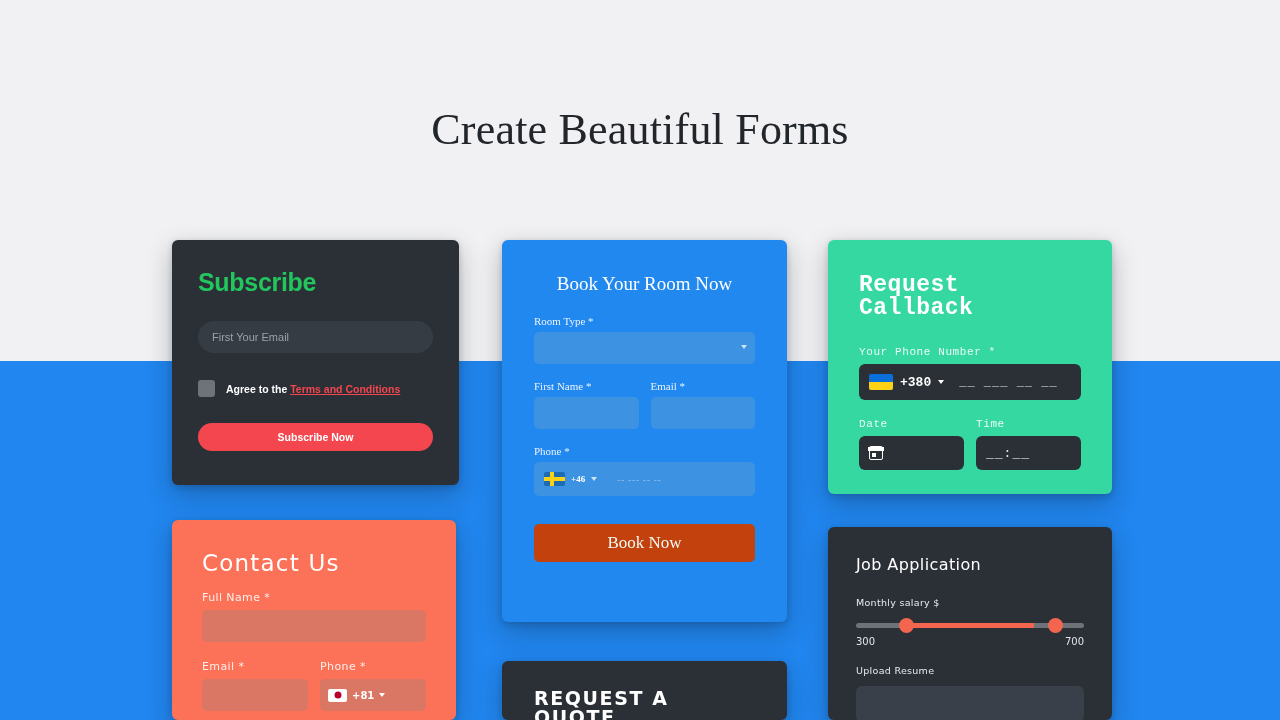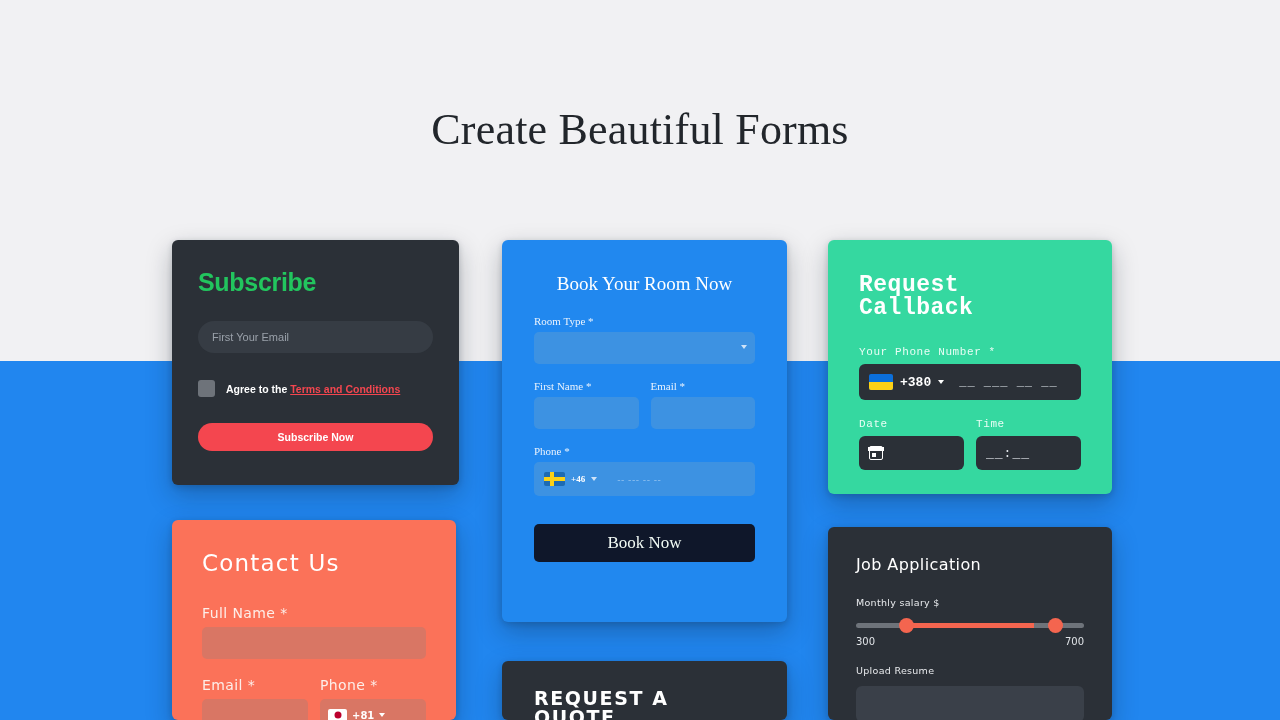--- a/index.html
+++ b/index.html
@@ -180,21 +180,21 @@
     font-size: 10px;
     color: #89bdee;
     letter-spacing: 0.5px;
     margin-left: 14px;
     font-family: "Liberation Sans", sans-serif;
   }
   #book-now-btn {
     margin-top: 28px;
     width: 100%;
     height: 38px;
-    background: #0f172a;
+    background: #c2410c;
     border: none;
     border-radius: 5px;
     color: #f2fbf5;
     font-size: 17px;
     font-family: "Liberation Serif", "DejaVu Serif", serif;
     cursor: pointer;
   }
 
   
   #card-callback {
@@ -261,24 +261,24 @@
     left: 172px; top: 520px; width: 284px; height: 200px;
     background: #fb7259;
     padding: 32px 30px 0 30px;
     font-family: "DejaVu Sans", sans-serif;
   }
   #card-contact .card-title {
     font-size: 23px;
     color: #ffffff;
     letter-spacing: 1.2px;
     font-weight: 400;
-    margin-bottom: 30px;
+    margin-bottom: 16px;
   }
   #card-contact .field-label {
-    font-size: 14px;
+    font-size: 11px;
     color: #fdeee9;
     margin-bottom: 6px;
     letter-spacing: 0.4px;
   }
   #card-contact .input-box {
     background: #d97664;
     height: 32px;
   }
   #contact-row-2 {
     display: flex;

